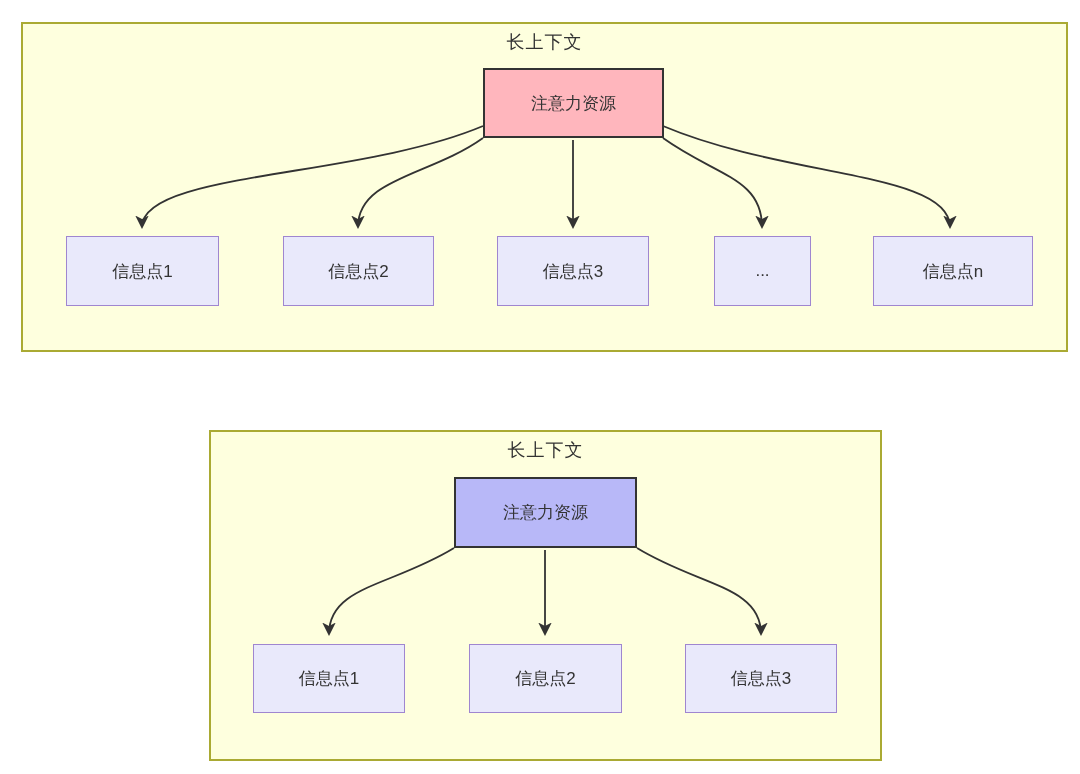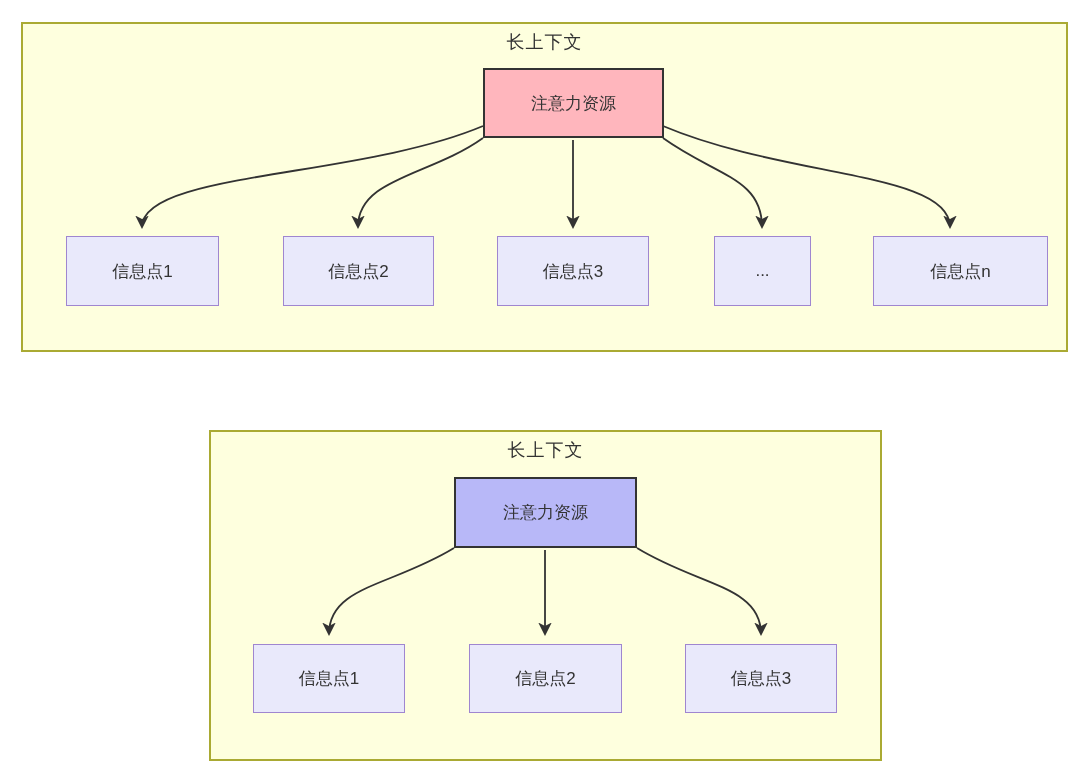--- a/index.html
+++ b/index.html
@@ -105,21 +105,21 @@
     <path class="edge" marker-end="url(#ah)" d="M545,550 L545,634"></path>
     <path class="edge" marker-end="url(#ah)" d="M637,548 C699,586 761,586 761,634"></path>
   </svg>
 
   <div class="node attention long" style="left:483px; top:68px; width:181px; height:70px;">注意力资源</div>
 
   <div class="node info" style="left:66px; top:236px; width:153px; height:70px;">信息点1</div>
   <div class="node info" style="left:283px; top:236px; width:151px; height:70px;">信息点2</div>
   <div class="node info" style="left:497px; top:236px; width:152px; height:70px;">信息点3</div>
   <div class="node info" style="left:714px; top:236px; width:97px; height:70px;">...</div>
-  <div class="node info" style="left:873px; top:236px; width:175px; height:70px;">信息点n</div>
+  <div class="node info" style="left:873px; top:236px; width:160px; height:70px;">信息点n</div>
 
   <div class="node attention short" style="left:454px; top:477px; width:183px; height:71px;">注意力资源</div>
 
   <div class="node info" style="left:253px; top:644px; width:152px; height:69px;">信息点1</div>
   <div class="node info" style="left:469px; top:644px; width:153px; height:69px;">信息点2</div>
   <div class="node info" style="left:685px; top:644px; width:152px; height:69px;">信息点3</div>
 
 </div>
 
 </body></html>

